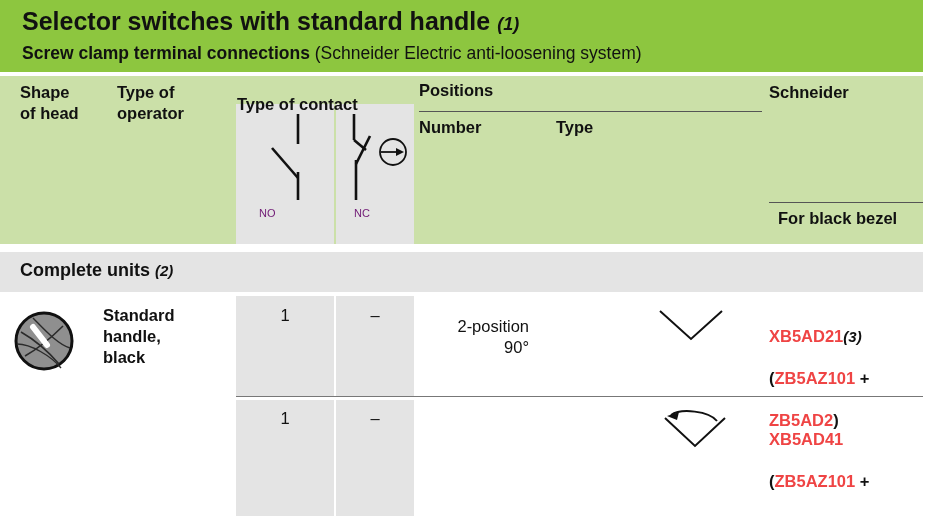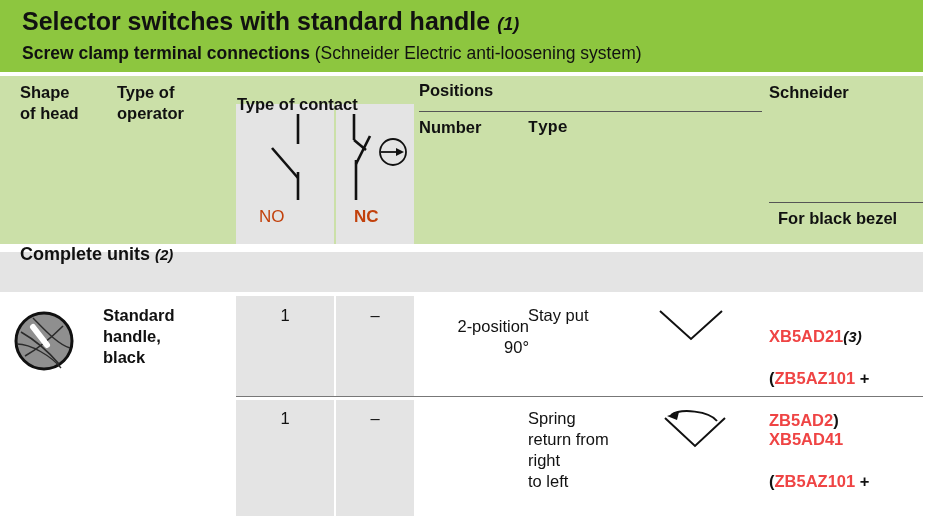--- a/index.html
+++ b/index.html
@@ -92,21 +92,21 @@
     color: #111;
     white-space: pre-line;
     z-index: 12;
   }
   #hdr-shape   { left: 20px;  top: 82px;  }
   #hdr-oper    { left: 117px; top: 82px;  }
   #hdr-contact { left: 237px; top: 94px;  }
   #hdr-pos     { left: 419px; top: 80px;  }
   #hdr-ref     { left: 769px; top: 82px;  }
   #hdr-number  { left: 419px; top: 117px; text-align: right; }
-  #hdr-type    { left: 528px; top: 117px; font-family: Liberation Mono, monospace; }
+  #hdr-type    { left: 556px; top: 117px; }
   #hdr-bezel   { left: 778px; top: 208px; }
 
   .rule {
     position: absolute;
     height: 1px;
     background: #555;
     z-index: 12;
   }
   #rule-positions { left: 419px; top: 111px; width: 343px; }
   #rule-bezel     { left: 769px; top: 202px; width: 168px; }
@@ -126,39 +126,39 @@
 
   .contact-sym {
     position: absolute;
     z-index: 14;
   }
   #sym-no { left: 250px; top: 112px; }
   #sym-nc { left: 340px; top: 112px; }
 
   .contact-label {
     position: absolute;
-    font-size: 17px;
-    color: #c2410c;
+    font-size: 11px;
+    color: #701a75;
     z-index: 14;
   }
   #lbl-no { left: 259px; top: 207px; }
-  #lbl-nc { left: 354px; top: 207px; font-weight: bold; }
+  #lbl-nc { left: 354px; top: 207px; }
 
   
   .subsection {
     position: absolute;
     left: 0; top: 252px;
     width: 937px;
     height: 40px;
     background: #E4E4E4;
     z-index: 8;
   }
   .subsection-label {
     position: absolute;
-    left: 20px; top: 244px;
+    left: 20px; top: 260px;
     font-size: 18px;
     font-weight: bold;
     color: #111;
     z-index: 14;
   }
   .subsection-label .note {
     font-size: 15px;
     font-style: italic;
     font-weight: bold;
   }
@@ -292,44 +292,39 @@
     </svg>
   </div>
 
   <div class="cell bold" id="c-oper-1">Standard
 handle,
 black</div>
   <div class="cell center" id="c-no-1">1</div>
   <div class="cell center" id="c-nc-1">–</div>
   <div class="cell" id="c-posn-1">2-position
 90°</div>
-  <div class="cell" id="c-post-1">Stay put</div>
 
   <div class="diagram" id="dia-1">
     <svg width="72" height="40" viewBox="0 0 72 40">
       <polyline points="5,5 36,33 67,5" fill="none" stroke="#111" stroke-width="2"></polyline>
     </svg>
   </div>
 
   <div class="cell" id="c-ref-1">
     <span class="ref-code">XB5AD21</span><span class="ref-note">(3)</span><br>
     <span class="ref-plain">(</span><span class="ref-code">ZB5AZ101</span><span class="ref-plain"> + </span><br>
     <span class="ref-code">ZB5AD2</span><span class="ref-plain">)</span>
   </div>
 
   <div class="row-sep" id="sep-r2"></div>
   <div class="grey-col" id="grey-no-r2"></div>
   <div class="grey-col" id="grey-nc-r2"></div>
 
   <div class="cell center" id="c-no-2">1</div>
   <div class="cell center" id="c-nc-2">–</div>
-  <div class="cell" id="c-post-2">Spring
-return from
-right
-to left</div>
 
   <div class="diagram" id="dia-2">
     <svg width="78" height="42" viewBox="0 0 78 42">
       <polyline points="10,10 40,38 70,10" fill="none" stroke="#111" stroke-width="2"></polyline>
       <path d="M62 13 C54 3 26 0 16 7" fill="none" stroke="#111" stroke-width="2"></path>
       <polygon points="12,8 24,4 22,12" fill="#111"></polygon>
     </svg>
   </div>
 
   <div class="cell" id="c-ref-2">

